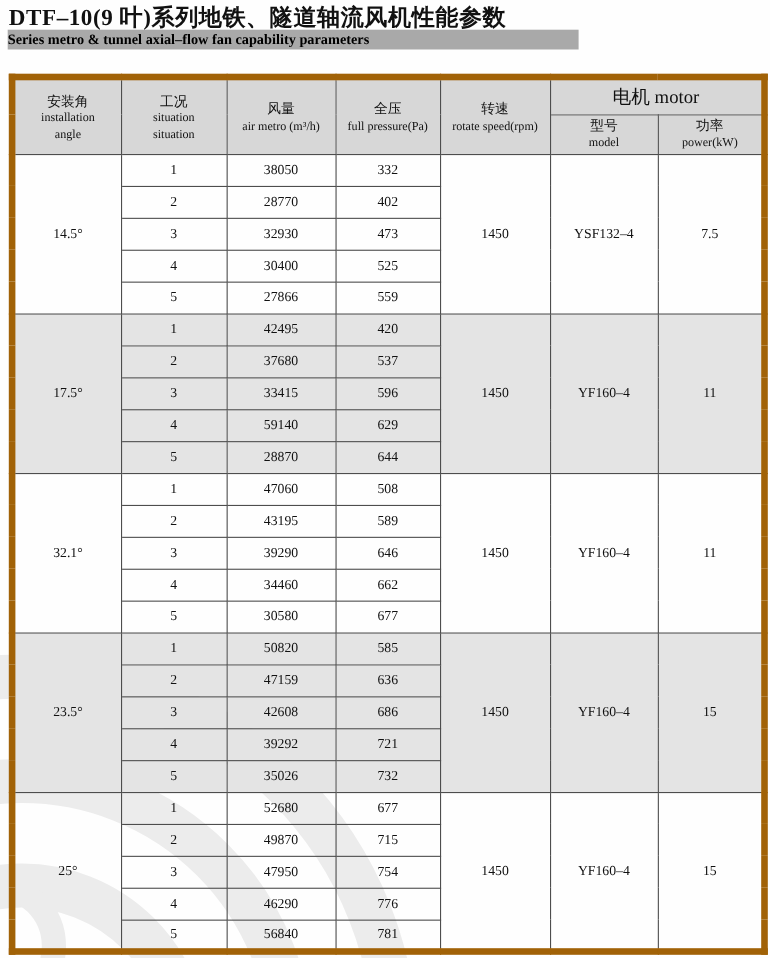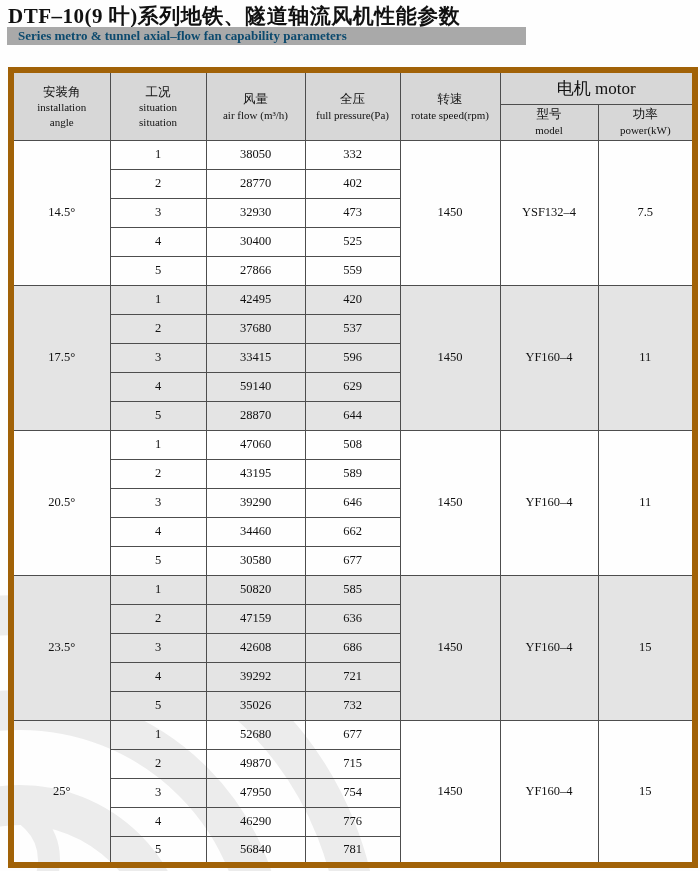--- a/index.html
+++ b/index.html
@@ -27,22 +27,22 @@
     letter-spacing: 0.5px; white-space: nowrap;
   }
   .subtitle-bar {
     position: absolute; left: 7px; top: 27px;
     width: 519px; height: 18px;
     background: #a9a9a9;
   }
   .subtitle-bar .txt {
     display: block;
     font-size: 13px; font-weight: bold;
-    line-height: 18px; padding-left: 11px;
-    color: #0c4a6e; white-space: nowrap;
+    line-height: 18px; padding-left: 0;
+    color: #000000; white-space: nowrap;
   }
 
   table.spec {
     position: absolute; left: 8px; top: 67px;
     width: 684px;
     border-collapse: collapse;
     table-layout: fixed;
     border: 6px solid #a16207;
   }
   table.spec th, table.spec td {
@@ -99,21 +99,21 @@
             <span class="en">installation</span>
             <span class="en">angle</span>
           </th>
           <th rowspan="2">
             <span class="cn">工况</span>
             <span class="en">situation</span>
             <span class="en">situation</span>
           </th>
           <th rowspan="2">
             <span class="cn">风量</span>
-            <span class="en">air flow (m³/h)</span>
+            <span class="en">air metro (m³/h)</span>
           </th>
           <th rowspan="2">
             <span class="cn">全压</span>
             <span class="en">full pressure(Pa)</span>
           </th>
           <th rowspan="2">
             <span class="cn">转速</span>
             <span class="en">rotate speed(rpm)</span>
           </th>
           <th colspan="2">
@@ -184,21 +184,21 @@
             <td>4</td>
             <td>59140</td>
             <td>629</td>
           </tr>
           <tr class="shaded">
             <td>5</td>
             <td>28870</td>
             <td>644</td>
           </tr>
           <tr>
-            <td rowspan="5">20.5°</td>
+            <td rowspan="5">32.1°</td>
             <td>1</td>
             <td>47060</td>
             <td>508</td>
             <td rowspan="5">1450</td>
             <td rowspan="5">YF160–4</td>
             <td rowspan="5">11</td>
           </tr>
           <tr>
             <td>2</td>
             <td>43195</td>

